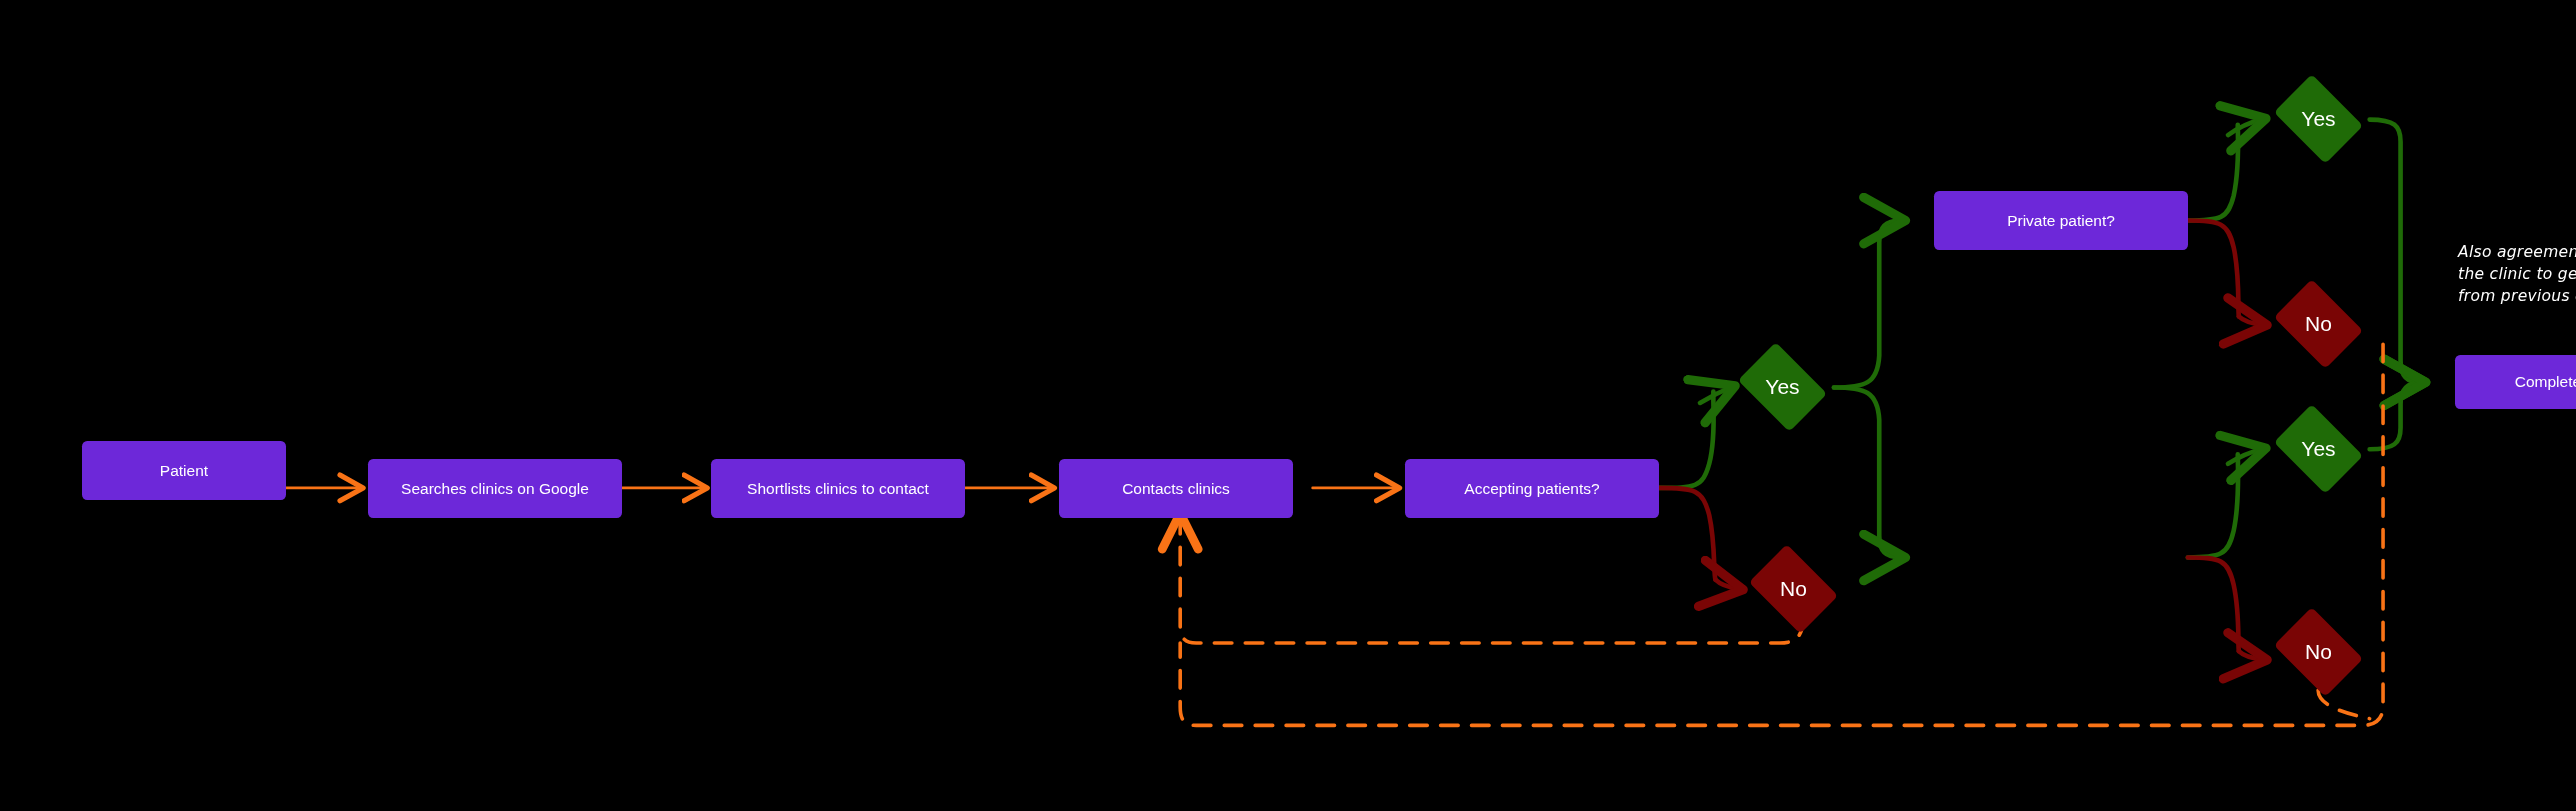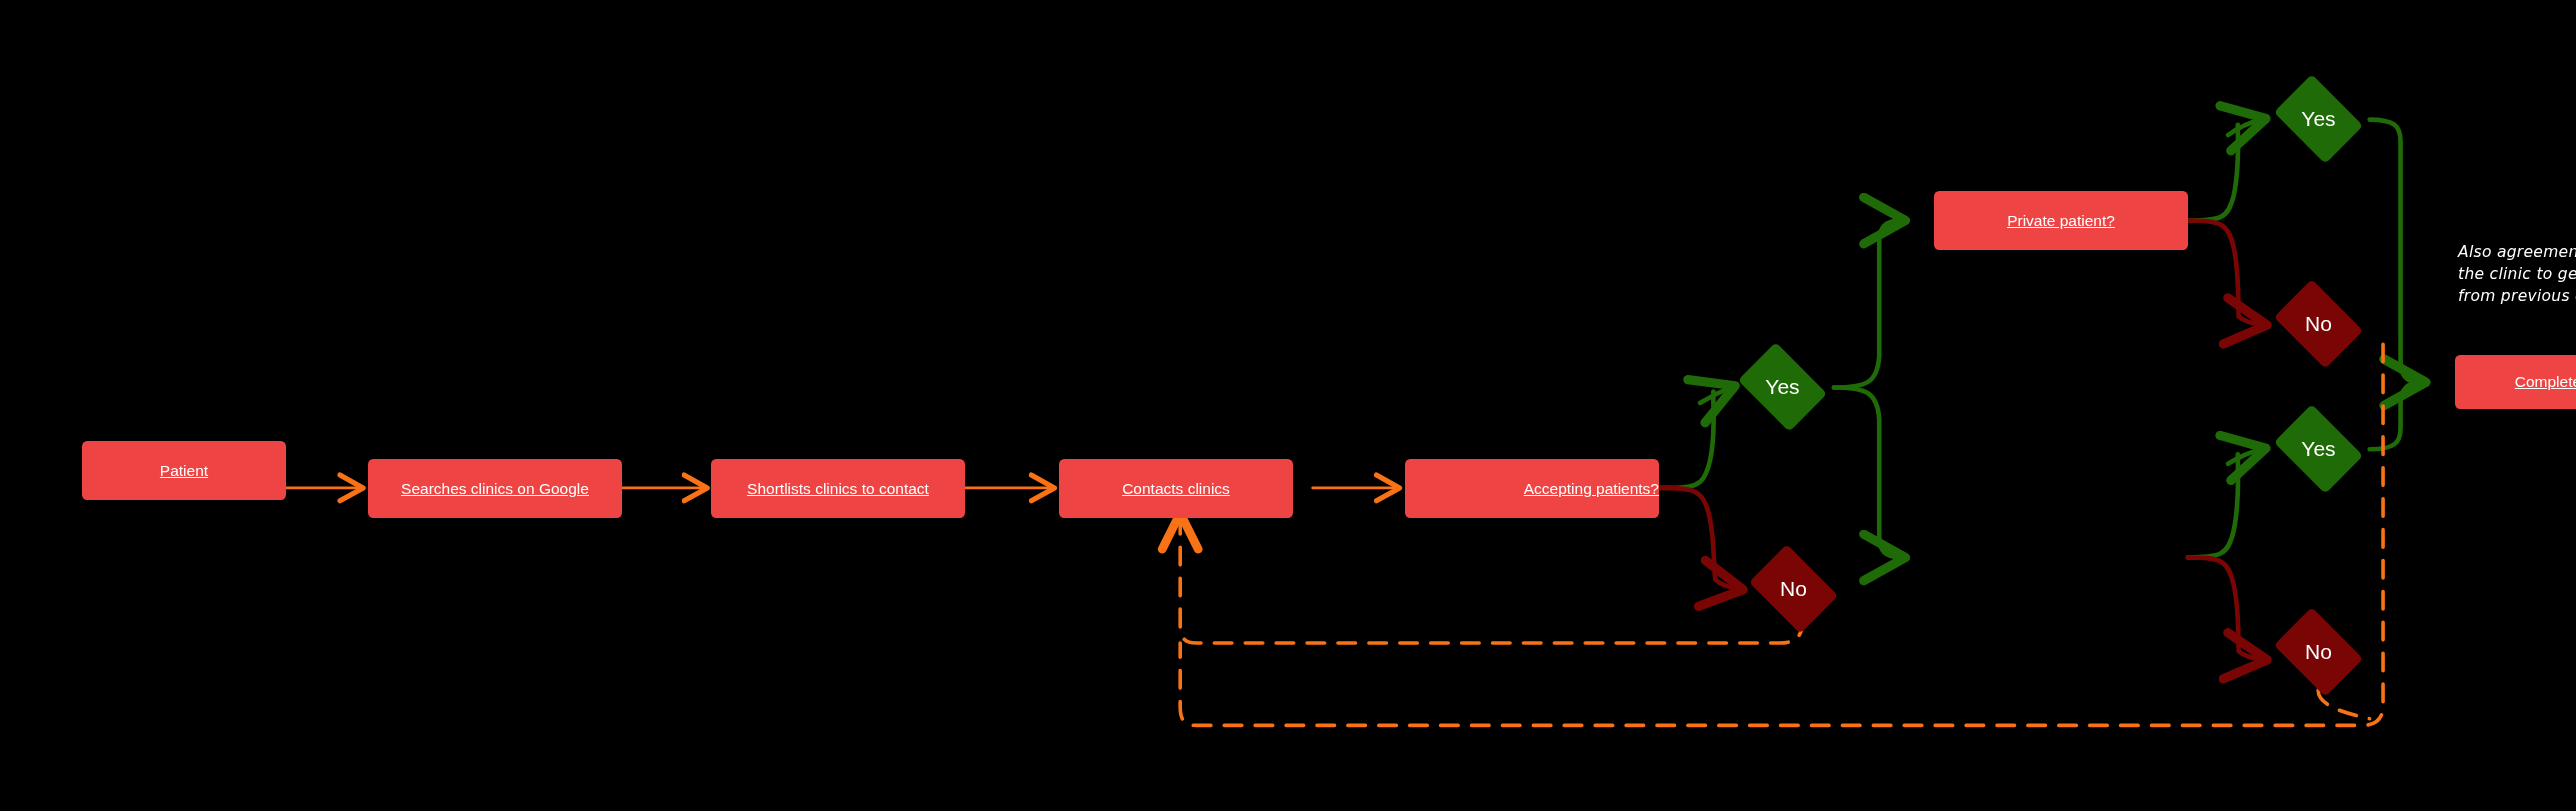--- a/index.html
+++ b/index.html
@@ -3,21 +3,21 @@
 <meta charset="utf-8">
 <style>
   html,body{margin:0;padding:0;background:#000;}
   body{font-family:"Liberation Sans",sans-serif;}
   #stage{position:relative;width:3334px;height:812px;background:#000000;overflow:hidden;}
   svg#wires{position:absolute;left:0;top:0;width:3334px;height:812px;}
 
   .node{position:absolute;box-sizing:border-box;display:flex;align-items:center;
         justify-content:center;text-align:center;color:#ffffff;border-radius:5.2px;
         line-height:1.5;}
-  .node.proc{background:#ef4444;font-size:15.5px;text-decoration:underline;}
+  .node.proc{background:#6d28d9;font-size:15.5px;}
   .diamond{position:absolute;display:flex;align-items:center;justify-content:center;
            color:#ffffff;font-size:21px;}
   .diamond .dshape{position:absolute;left:0;top:0;width:100%;height:100%;
                    border-radius:7.2px;transform:rotate(45deg) scale(.707);}
   .diamond.yes .dshape{background:#1F6B07;}
   .diamond.no  .dshape{background:#7A0505;}
   .diamond span{position:relative;z-index:2;}
 
   .note{position:absolute;color:#ffffff;font-size:15.5px;line-height:1.42;
         white-space:pre-line;font-family:"DejaVu Sans",sans-serif;font-style:italic;
@@ -95,21 +95,21 @@
   </div>
 
   <div class="node proc" style="left:711px;top:459px;width:254px;height:59px;">
     <span>Shortlists clinics to contact</span>
   </div>
 
   <div class="node proc" style="left:1059px;top:459px;width:234px;height:59px;">
     <span>Contacts clinics</span>
   </div>
 
-  <div class="node proc" style="left:1405px;top:459px;width:254px;height:59px;justify-content:flex-end;">
+  <div class="node proc" style="left:1405px;top:459px;width:254px;height:59px;">
     <span>Accepting patients?</span>
   </div>
 
   <div class="node proc" style="left:1934px;top:191px;width:254px;height:59px;">
     <span>Private patient?</span>
   </div>
 
 
   <div class="node proc" style="left:2455px;top:355px;width:365px;height:54px;">
     <span>Complete sign up forms at the clinic</span>

